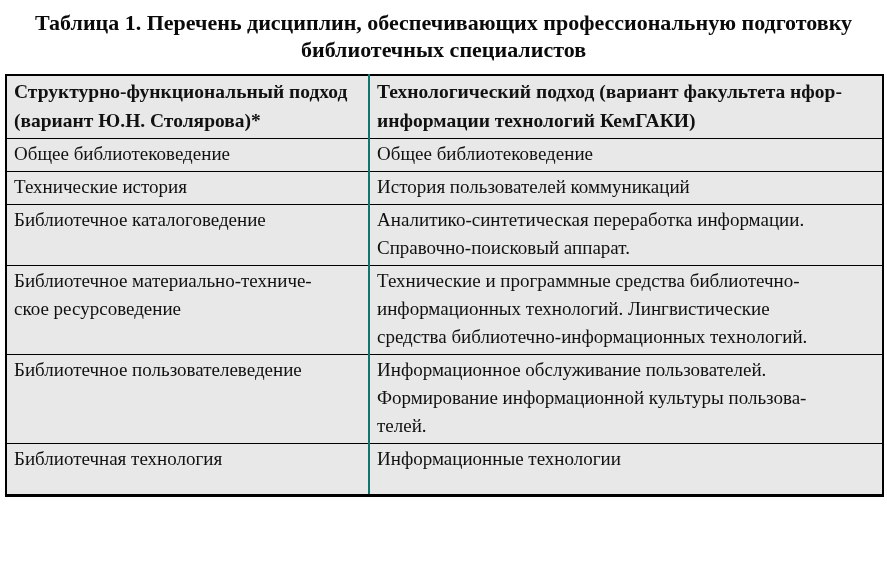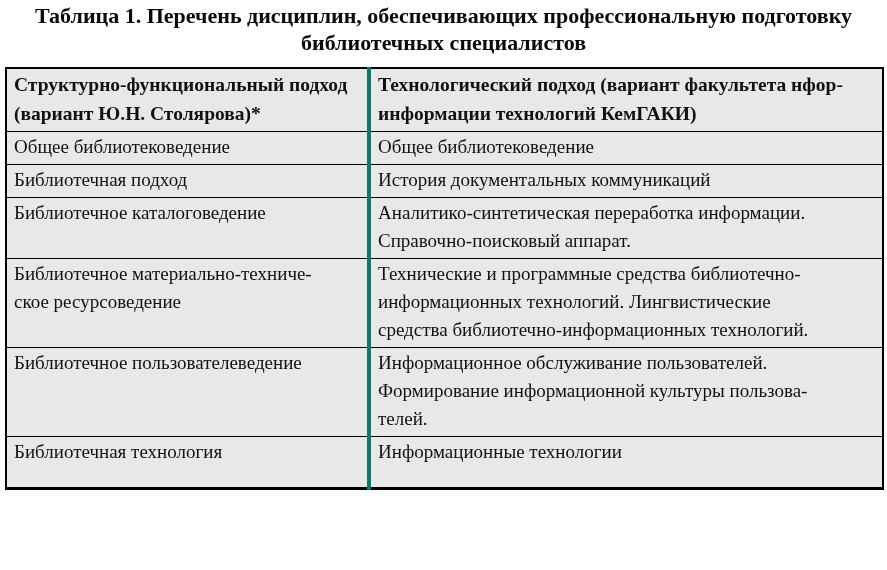--- a/index.html
+++ b/index.html
@@ -11,21 +11,21 @@
     font-family: "Liberation Serif", "DejaVu Serif", serif;
     color: #111111;
     overflow: hidden;
   }
   .caption {
     font-weight: bold;
     font-size: 22px;
     line-height: 27px;
     text-align: center;
     white-space: pre-line;
-    margin: 2px 12px 11px 12px;
+    margin: 9px 12px 11px 12px;
     color: #0a0a0a;
   }
   table.disciplines {
     border-collapse: collapse;
     table-layout: fixed;
     margin-left: 5px;
     width: 877px;
     background: #e8e8e8;
     border: 2px solid #000;
     border-bottom-width: 3px;
@@ -36,21 +36,21 @@
     vertical-align: top;
     text-align: left;
     padding: 1px 6px 3px 7px;
     font-size: 19px;
     line-height: 28px;
     white-space: pre-line;
     border-top: 1px solid #000;
     overflow: hidden;
   }
   th { font-weight: bold; font-size: 19.5px; line-height: 29px; }
-  th:first-child, td:first-child { border-right: 4px solid #0f766e; }
+  th:first-child, td:first-child { border-right: 2px solid #0f766e; }
   thead tr { height: 60px; }
   tr.h1 { height: 28px; }
   tr.h2 { height: 56px; padding-left: 44px; }
   tr.h3 { height: 85px; }
   tr.last { height: 52px; }
 </style>
 </head>
 <body>
 
 <div class="caption">Таблица 1. Перечень дисциплин, обеспечивающих профессиональную подготовку
@@ -68,22 +68,22 @@
       <th>Технологический подход (вариант факультета нфор-
 информации технологий КемГАКИ)</th>
     </tr>
   </thead>
   <tbody>
     <tr class="h1">
       <td>Общее библиотековедение</td>
       <td>Общее библиотековедение</td>
     </tr>
     <tr class="h1">
-      <td>Библиотечная подход</td>
-      <td>История документальных  коммуникаций</td>
+      <td>Технические история</td>
+      <td>История пользователей  коммуникаций</td>
     </tr>
     <tr class="h2">
       <td>Библиотечное каталоговедение</td>
       <td>Аналитико-синтетическая переработка информации.
 Справочно-поисковый аппарат.</td>
     </tr>
     <tr class="h3">
       <td>Библиотечное материально-техниче-
 ское ресурсоведение</td>
       <td>Технические и программные средства библиотечно-

